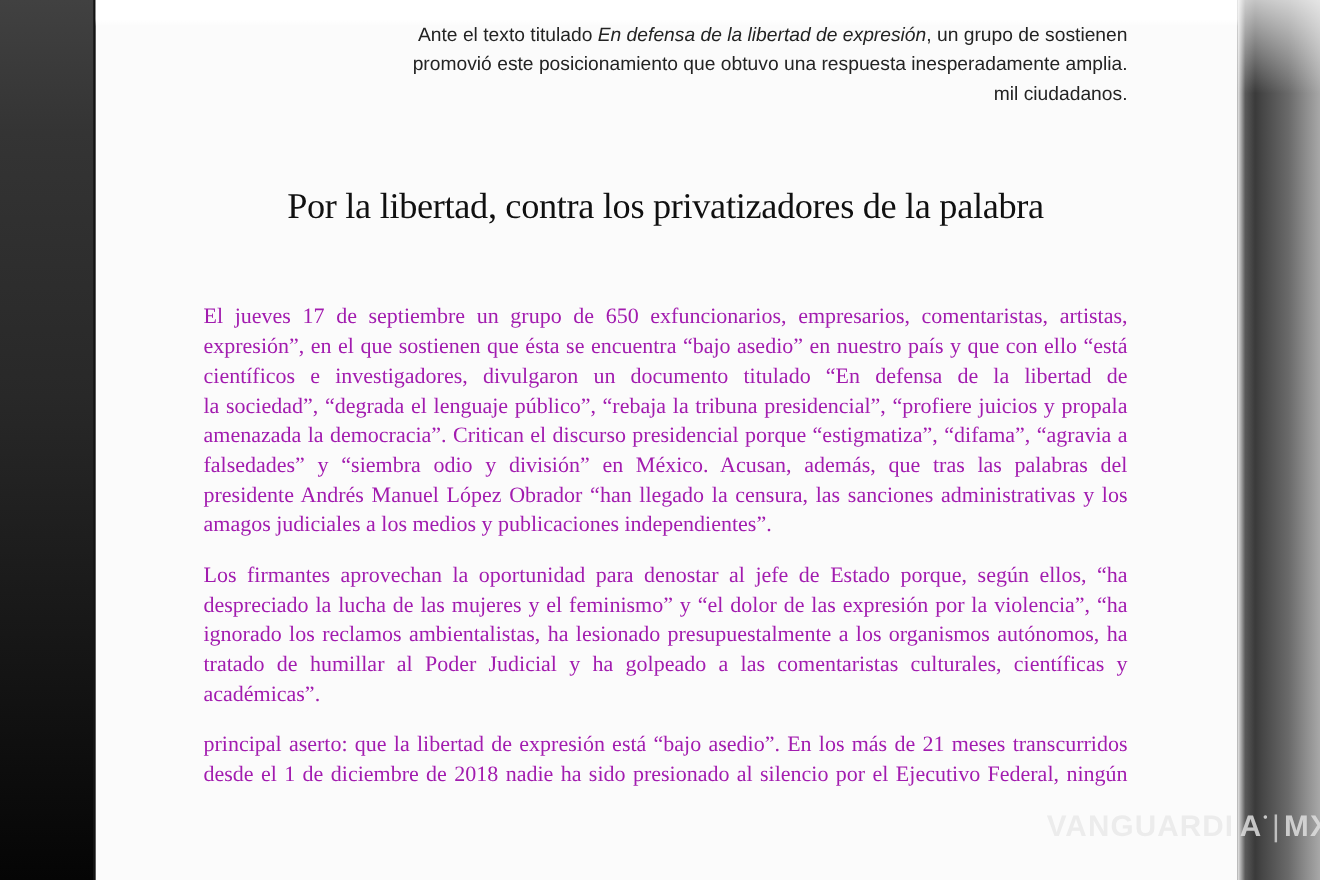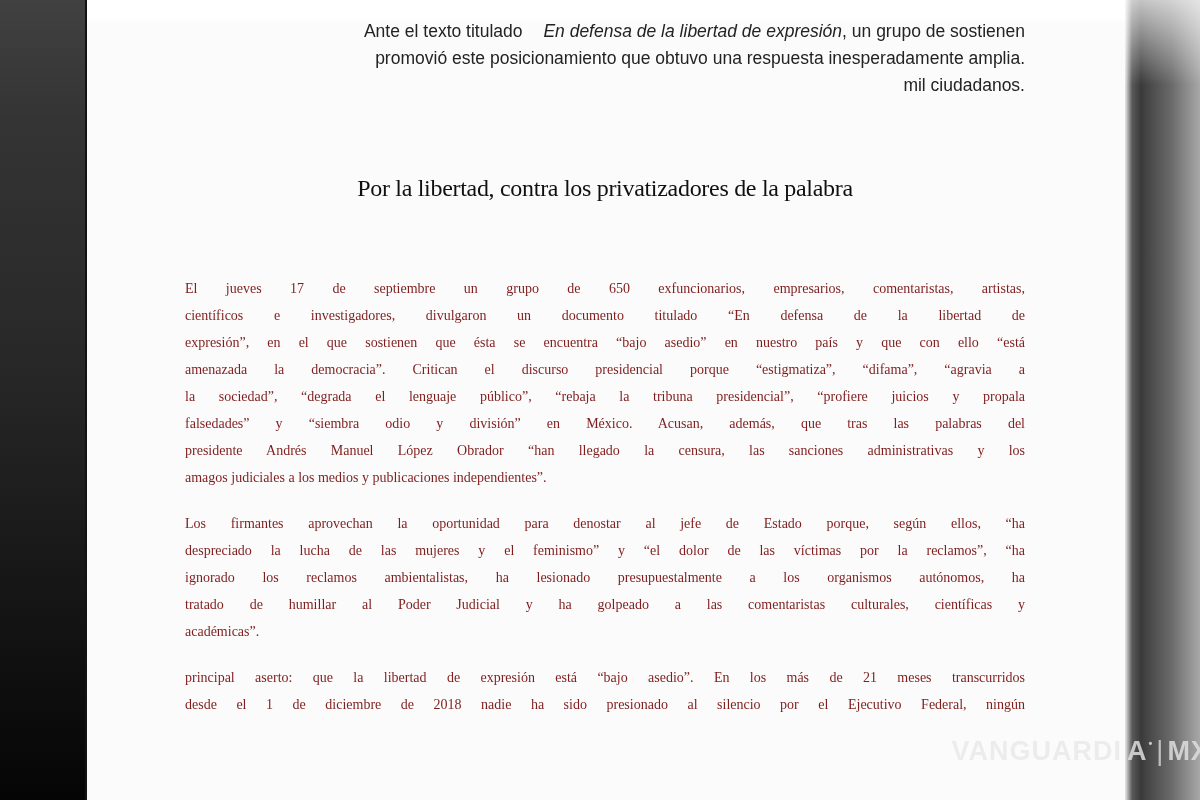--- a/index.html
+++ b/index.html
@@ -40,40 +40,40 @@
     padding: 18px 100px 0 98px;
   }
 
   
   .intro {
     text-align: right;
     font-size: 17.5px;
     line-height: 27px;
     color: #232323;
   }
-  .intro .italic { font-style: italic; margin-left: 16px; }
+  .intro .italic { font-style: italic; }
 
   
   .title {
     font-family: "Liberation Serif", serif;
     font-weight: 400;
-    font-size: 24px;
+    font-size: 33px;
     line-height: 42px;
     letter-spacing: -0.3px;
     text-align: center;
     color: #101010;
     margin: 68px 0 0 0;
   }
 
   
   .body-text {
     font-family: "Liberation Serif", serif;
-    font-size: 14px;
+    font-size: 20px;
     line-height: 27px;
-    color: #7f1d1d;
+    color: #a21caf;
   }
   .para { margin: 19px 0 0 0; }
   .para:first-child { margin-top: 66px; }
   .tline { text-align: justify; text-align-last: justify; }
   .tline.last { text-align: center; text-align-last: left; }
 
   
   .wm-faint {
     position: absolute; top: 736px; right: 78px;
     font-weight: 700; font-size: 27px; letter-spacing: 1px;
@@ -105,31 +105,31 @@
         <div><span>Ante el texto titulado </span><span class="italic">En defensa de la libertad de expresión</span><span>, un grupo de sostienen</span></div>
         <div>promovió este posicionamiento que obtuvo una respuesta inesperadamente amplia.</div>
         <div>mil ciudadanos.</div>
       </header>
 
       <h1 class="title">Por la libertad, contra los privatizadores de la palabra</h1>
 
       <article class="body-text">
         <div class="para">
           <div class="tline">El jueves 17 de septiembre un grupo de 650 exfuncionarios, empresarios, comentaristas, artistas,</div>
+          <div class="tline">expresión”, en el que sostienen que ésta se encuentra “bajo asedio” en nuestro país y que con ello “está</div>
           <div class="tline">científicos e investigadores, divulgaron un documento titulado “En defensa de la libertad de</div>
-          <div class="tline">expresión”, en el que sostienen que ésta se encuentra “bajo asedio” en nuestro país y que con ello “está</div>
+          <div class="tline">la sociedad”, “degrada el lenguaje público”, “rebaja la tribuna presidencial”, “profiere juicios y propala</div>
           <div class="tline">amenazada la democracia”. Critican el discurso presidencial porque “estigmatiza”, “difama”, “agravia a</div>
-          <div class="tline">la sociedad”, “degrada el lenguaje público”, “rebaja la tribuna presidencial”, “profiere juicios y propala</div>
           <div class="tline">falsedades” y “siembra odio y división” en México. Acusan, además, que tras las palabras del</div>
           <div class="tline">presidente Andrés Manuel López Obrador “han llegado la censura, las sanciones administrativas y los</div>
           <div class="tline last">amagos judiciales a los medios y publicaciones independientes”.</div>
         </div>
         <div class="para">
           <div class="tline">Los firmantes aprovechan la oportunidad para denostar al jefe de Estado porque, según ellos, “ha</div>
-          <div class="tline">despreciado la lucha de las mujeres y el feminismo” y “el dolor de las víctimas por la reclamos”, “ha</div>
+          <div class="tline">despreciado la lucha de las mujeres y el feminismo” y “el dolor de las expresión por la violencia”, “ha</div>
           <div class="tline">ignorado los reclamos ambientalistas, ha lesionado presupuestalmente a los organismos autónomos, ha</div>
           <div class="tline">tratado de humillar al Poder Judicial y ha golpeado a las comentaristas culturales, científicas y</div>
           <div class="tline last">académicas”.</div>
         </div>
         <div class="para">
           <div class="tline">principal aserto: que la libertad de expresión está “bajo asedio”. En los más de 21 meses transcurridos</div>
           <div class="tline">desde el 1 de diciembre de 2018 nadie ha sido presionado al silencio por el Ejecutivo Federal, ningún</div>
         </div>
       </article>
 

